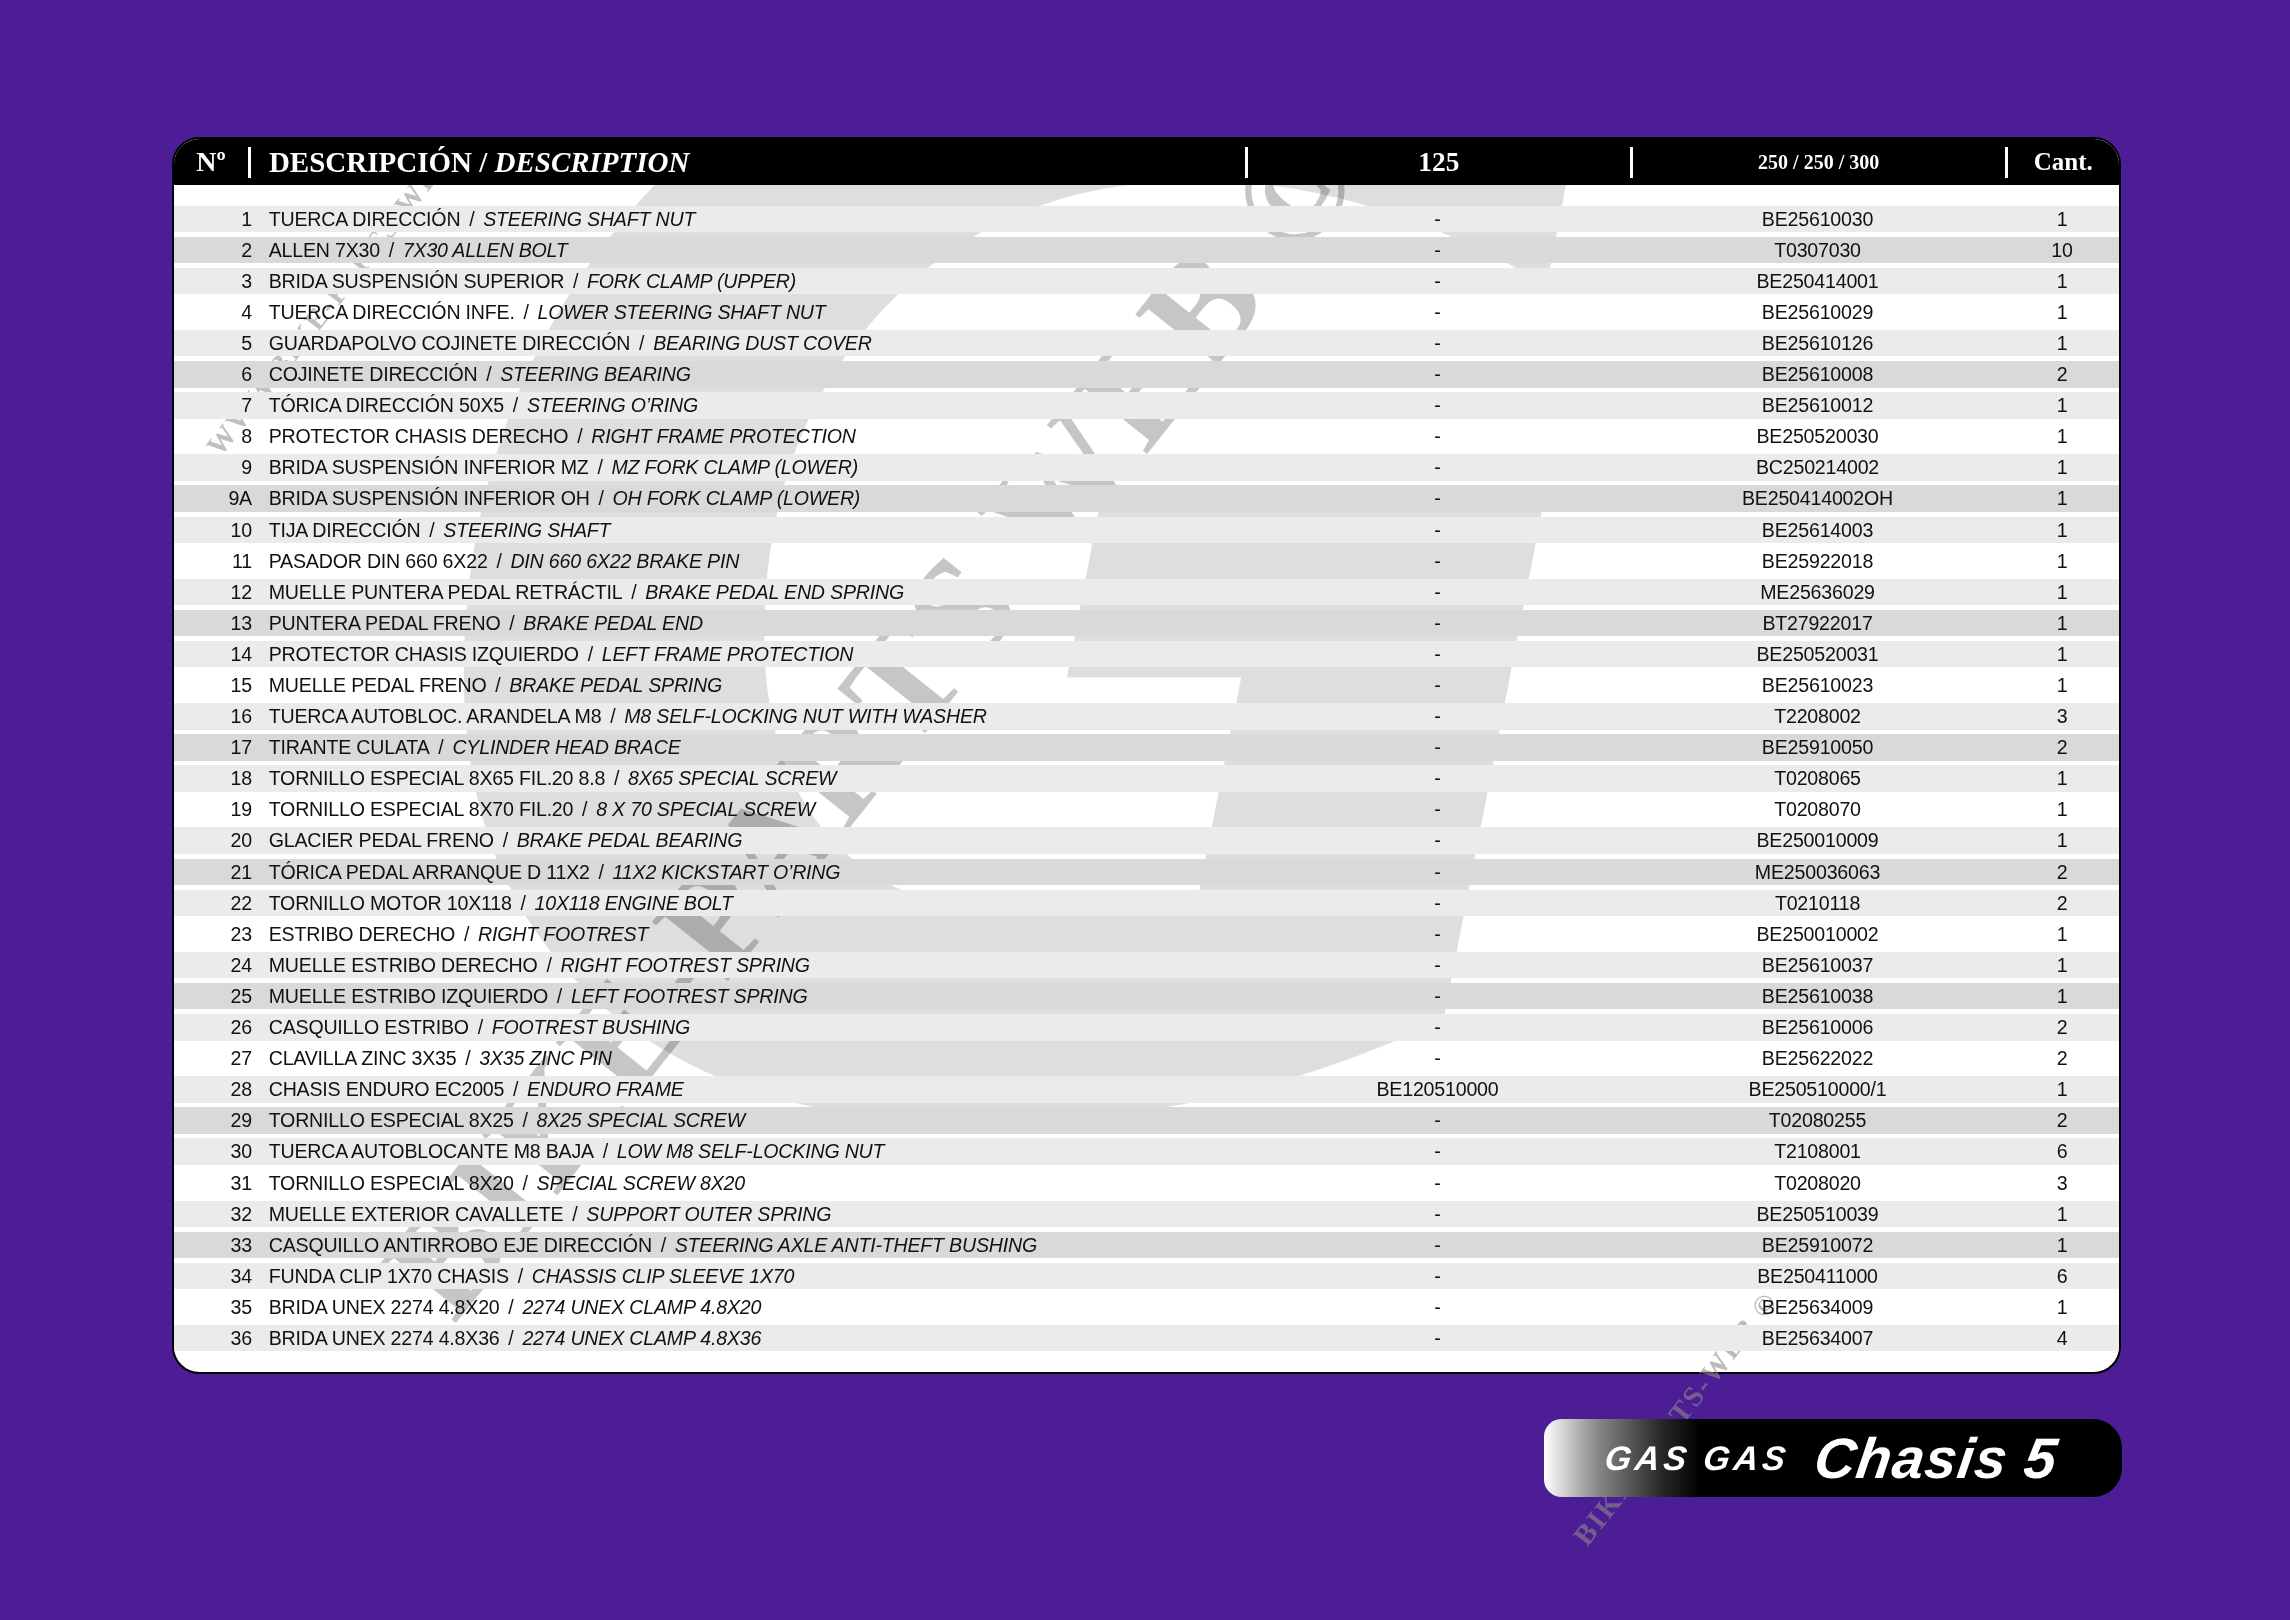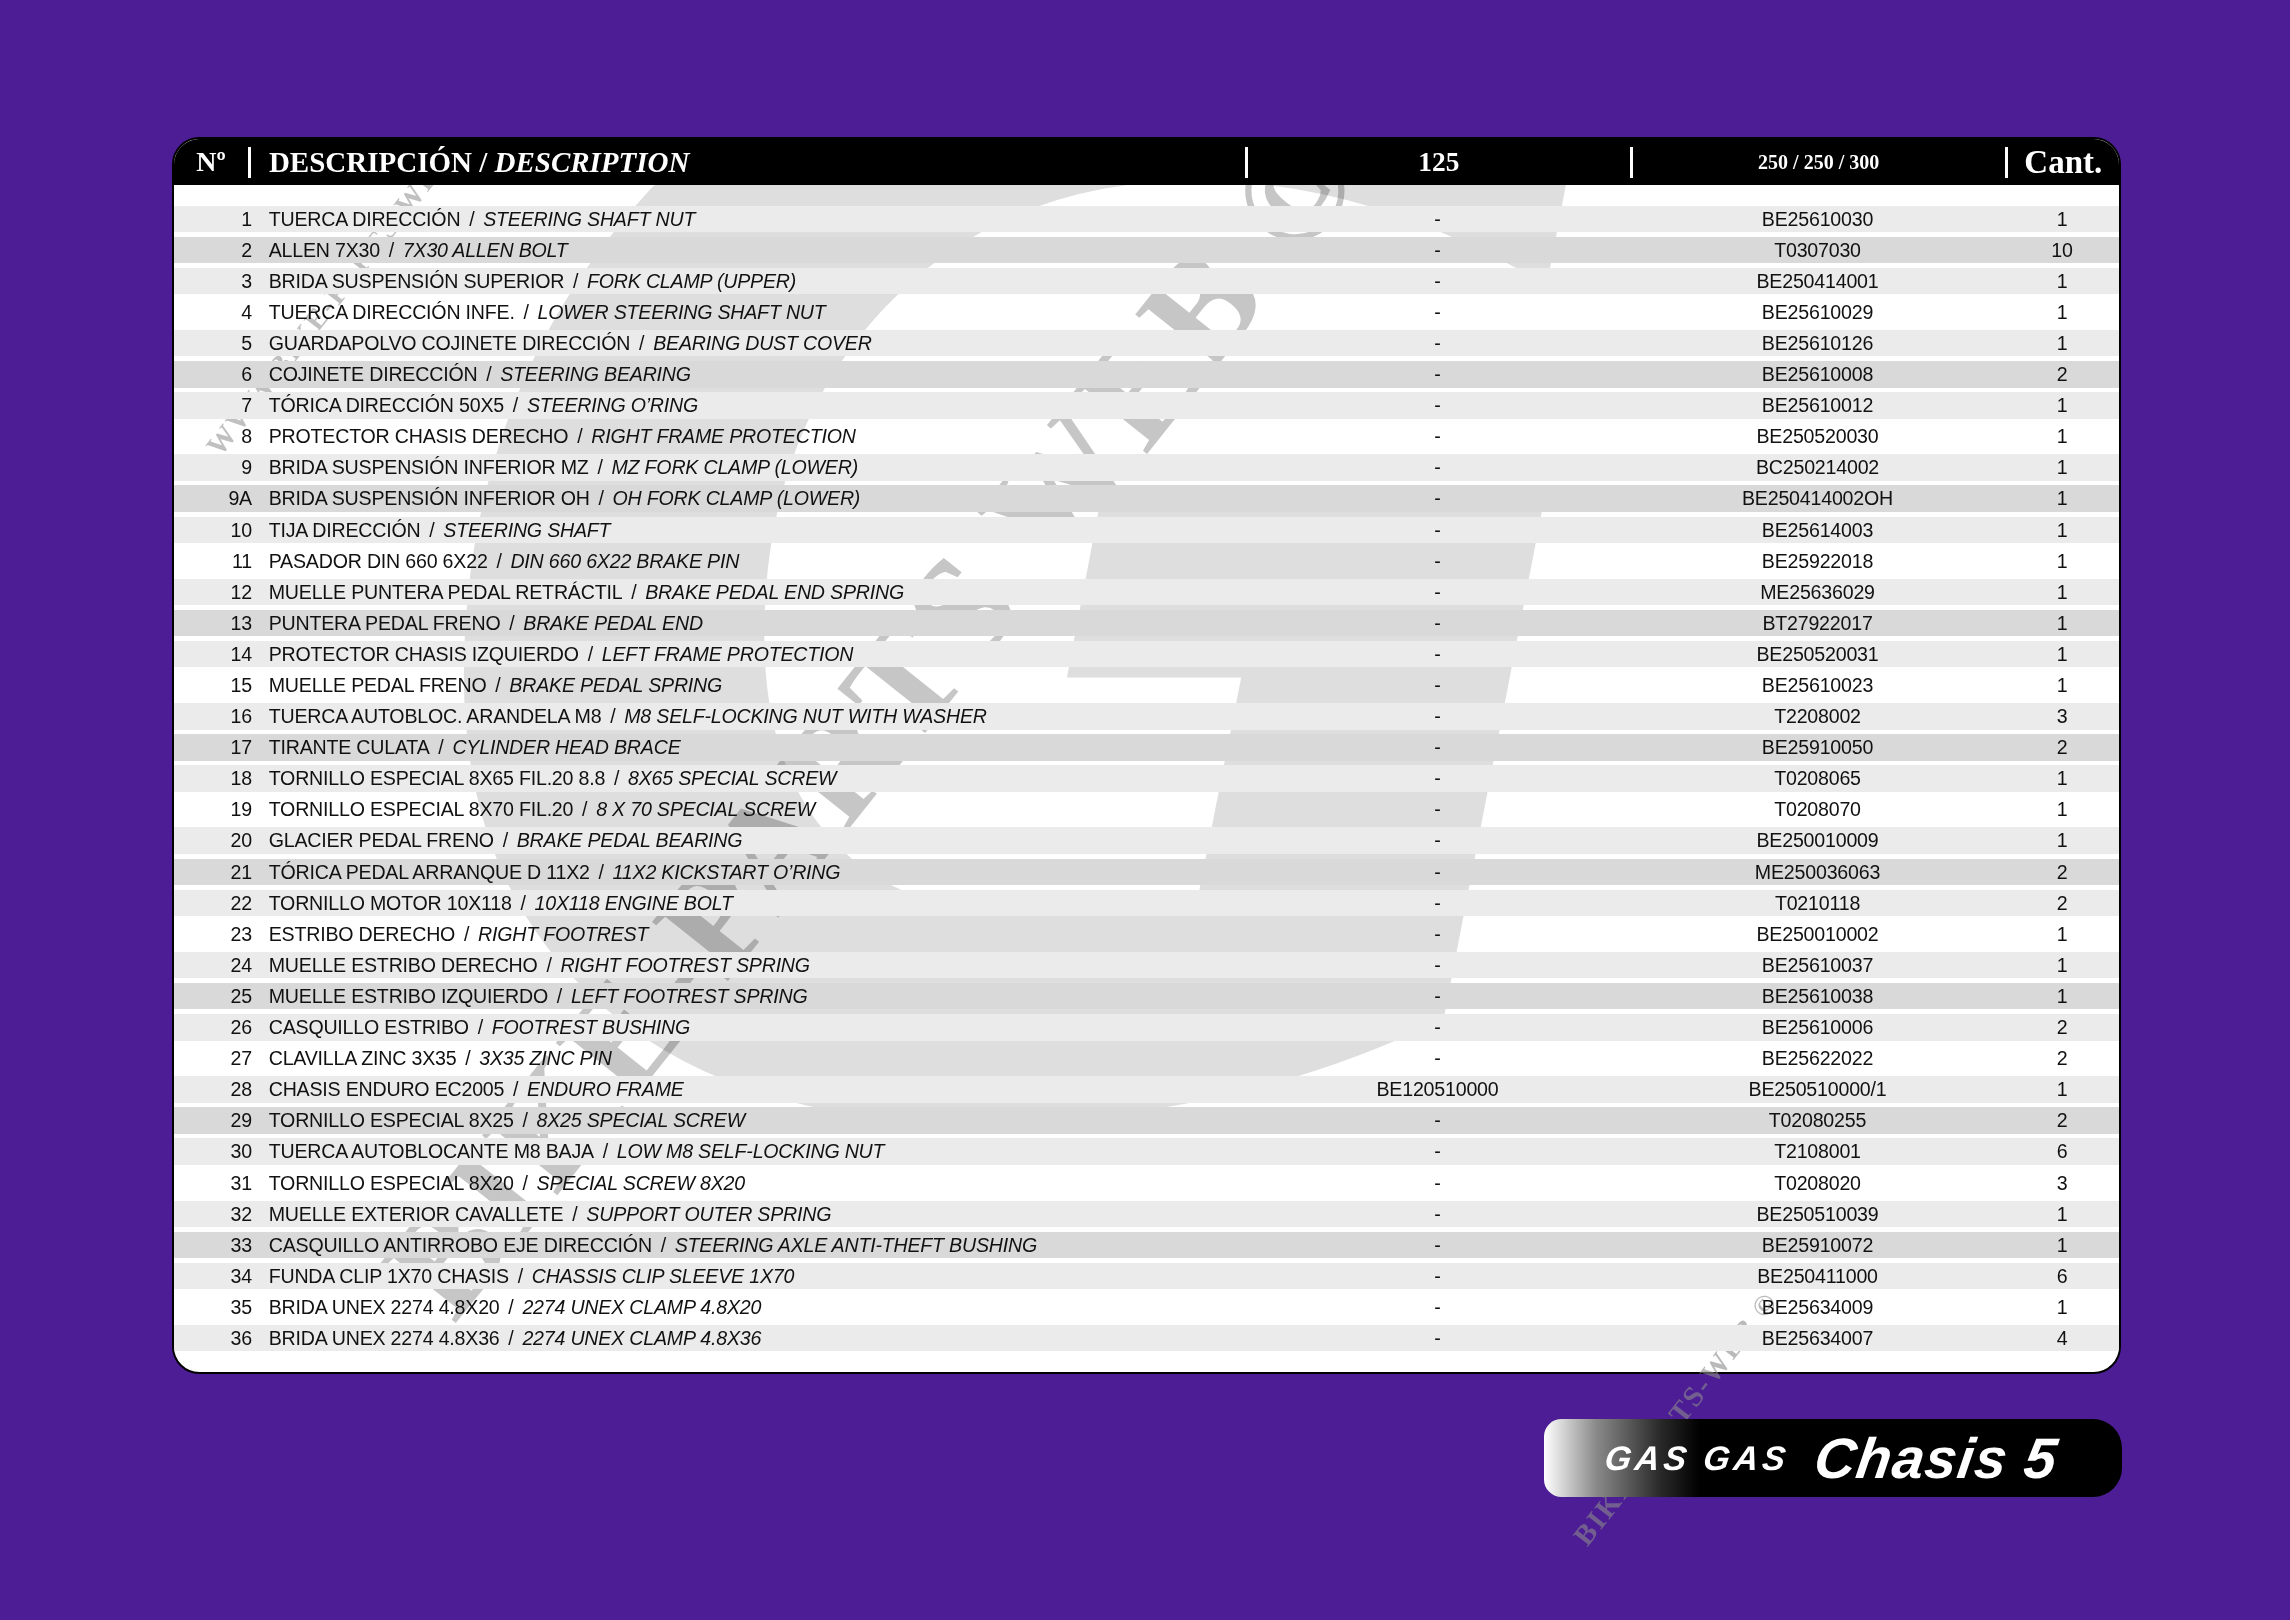--- a/index.html
+++ b/index.html
@@ -10,21 +10,21 @@
   .table-card{position:absolute;left:172px;top:137px;width:1949px;height:1237px;
               border:2.9px solid #000;border-radius:27.4px;overflow:hidden;background:#fff;box-sizing:border-box;}
   .thead{position:relative;z-index:3;display:flex;align-items:center;height:46px;background:#000;
          color:#fff;font-family:"Liberation Serif",serif;font-weight:bold;}
   .th{white-space:nowrap;}
   .th-no{width:74px;text-align:center;font-size:28px;}
   .th-desc{width:994px;text-align:left;padding-left:18px;font-size:29px;box-sizing:border-box;}
   .th-desc .it{font-style:italic;}
   .th-125{width:382px;text-align:center;font-size:27.4px;}
   .th-250{width:372px;text-align:center;font-size:20px;}
-  .th-qty{flex:1;text-align:center;font-size:33px;}
+  .th-qty{flex:1;text-align:center;font-size:25px;}
   .vsep{width:2.9px;height:31px;background:#fff;}
 
   
   .tbody{position:relative;z-index:2;padding-top:20.6px;}
   .row{display:flex;align-items:center;height:26.5px;margin-bottom:4.6px;font-size:19.6px;
        letter-spacing:-0.2px;line-height:26.5px;}
   .row.light{background:#ebebeb;}
   .row.dark{background:#d9d9d9;}
   .row.plain{background:transparent;}
   .c-no{width:78px;text-align:right;}

